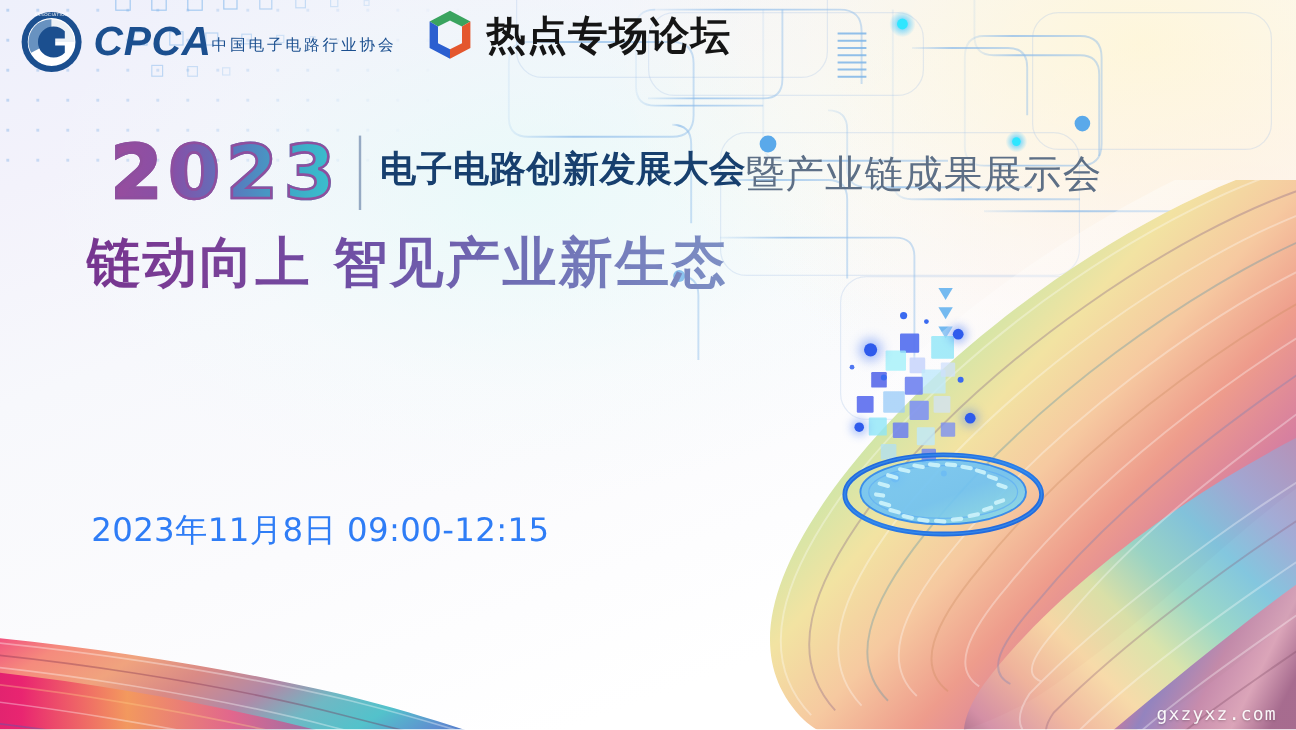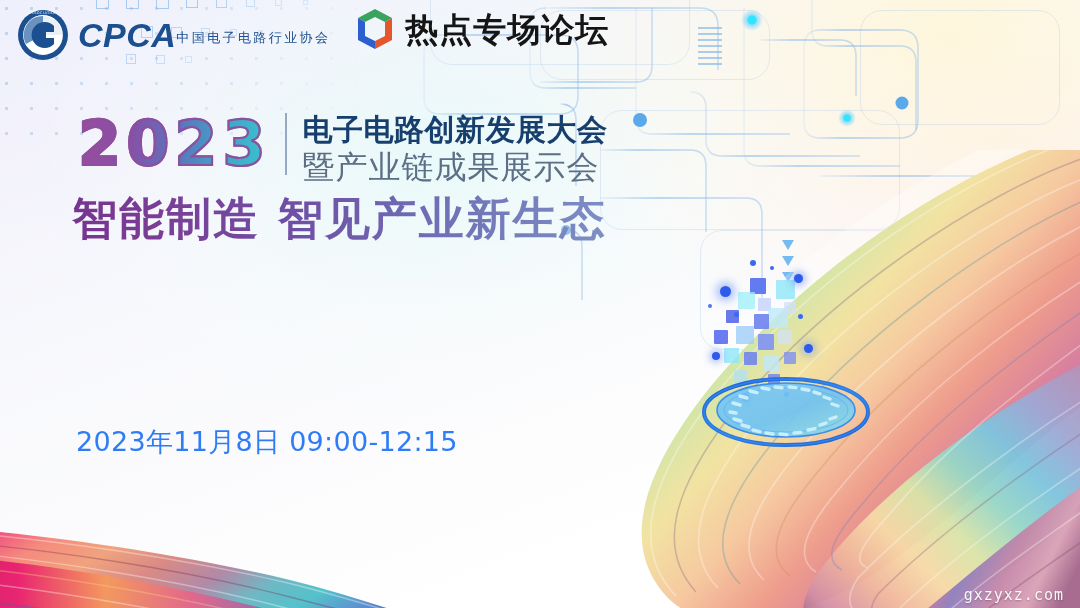--- a/index.html
+++ b/index.html
@@ -57,32 +57,32 @@
     margin-top:5px; font-size:13px; color:#1b4f8f; letter-spacing:2.4px;
     font-family:"DejaVu Sans",sans-serif; white-space:nowrap;
   }
 
   .baidu-row { display:flex; align-items:center; gap:9px; margin-top:-12px; }
   .baidu-word {
     font-size:33px; font-weight:bold; color:#151515; letter-spacing:1px;
     font-family:"DejaVu Sans",sans-serif; line-height:1;
   }
 
-  .conf { position:absolute; left:78px; top:113px; display:flex; align-items:flex-start; }
+  .conf { position:absolute; left:92px; top:113px; display:flex; align-items:center; }
   .yr {
     font-family:"DejaVu Sans",sans-serif; font-weight:bold; font-size:62px;
     letter-spacing:5px; line-height:1;
     color:transparent;
     -webkit-text-stroke:2.2px #8e4f9e;
     background:linear-gradient(95deg,#9a4c9c 0%, #8551a8 28%, #5a76bd 52%, #3fa7c6 76%, #38c6cf 100%);
     -webkit-background-clip:text; background-clip:text;
     position:relative;
   }
   .vbar { width:2px; height:62px; background:#4c6a96; opacity:.55; margin:0 16px 0 14px; }
-  .conf-txt { display:flex; flex-direction:column; line-height:1.12; }
+  .conf-txt { display:flex; flex-direction:row; line-height:1.12; }
   .conf-a {
     font-family:"DejaVu Sans",sans-serif; font-weight:bold; font-size:30px;
     color:#173f6e; letter-spacing:.5px;
   }
   .conf-b {
     font-family:"DejaVu Sans",sans-serif; font-size:32px;
     color:#5d6f86; letter-spacing:1px; margin-top:3px;
   }
 
   .slogan {
@@ -439,19 +439,19 @@
 
   <div class="conf">
     <div class="yr">2023</div>
     <div class="vbar"></div>
     <div class="conf-txt">
       <div class="conf-a">电子电路创新发展大会</div>
       <div class="conf-b">暨产业链成果展示会</div>
     </div>
   </div>
 
-  <div class="slogan">智能制造 智见产业新生态</div>
+  <div class="slogan">链动向上 智见产业新生态</div>
 
 
   <div class="dt">2023年11月8日 09:00-12:15</div>
 
   <div class="wm">gxzyxz.com</div>
 </div>
 
 </body></html>

